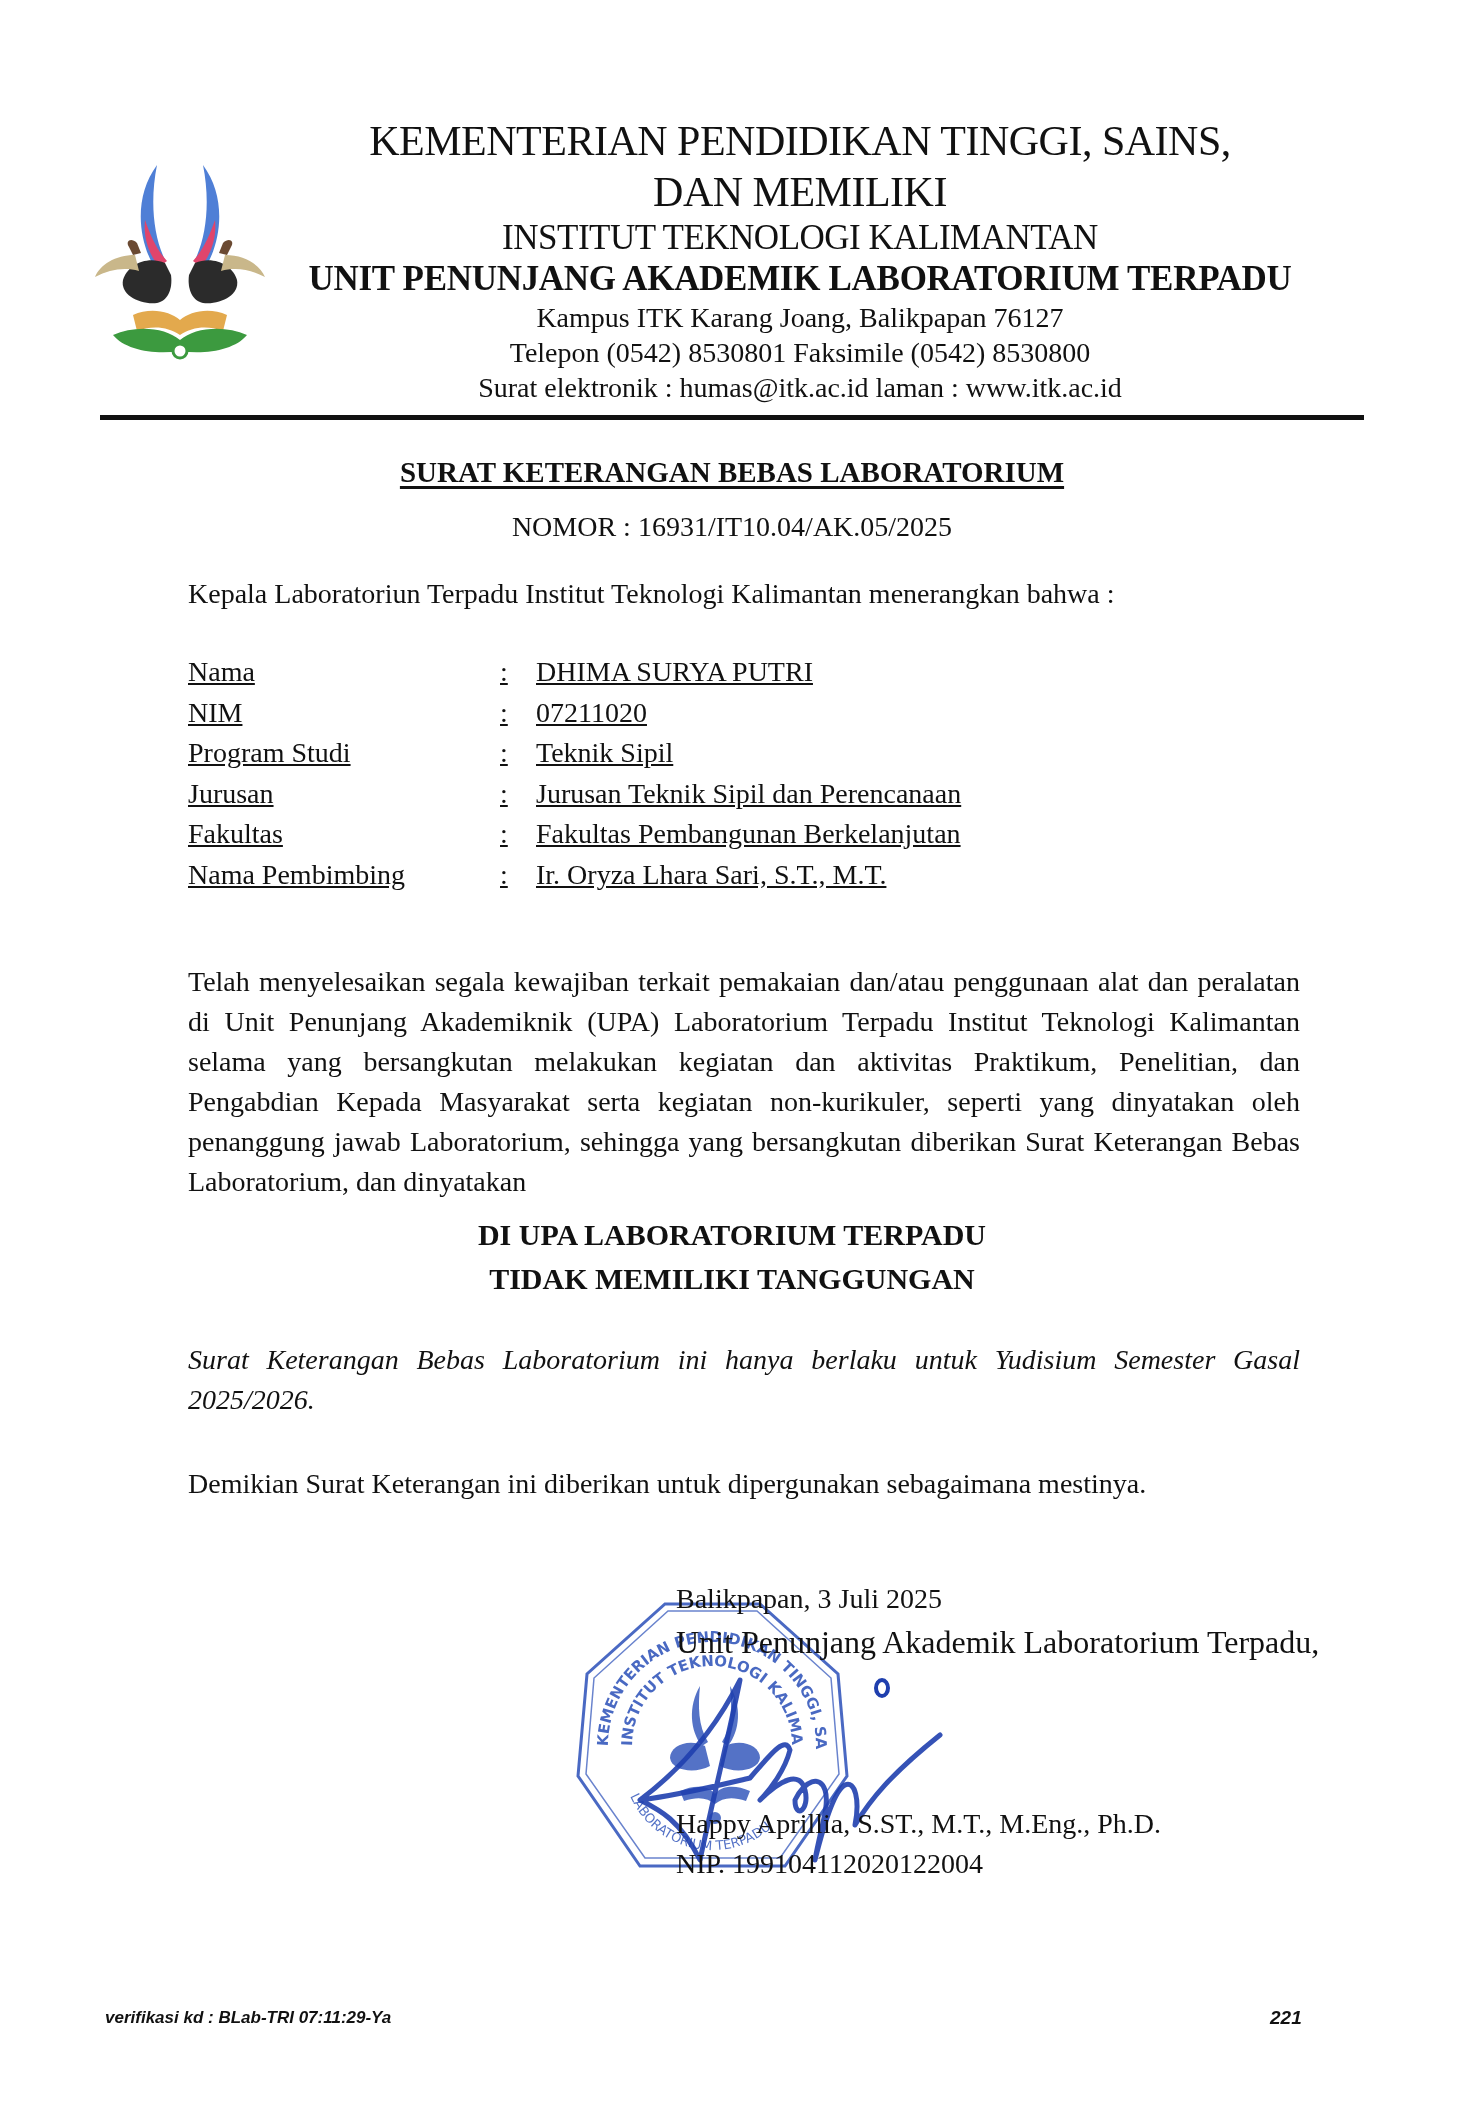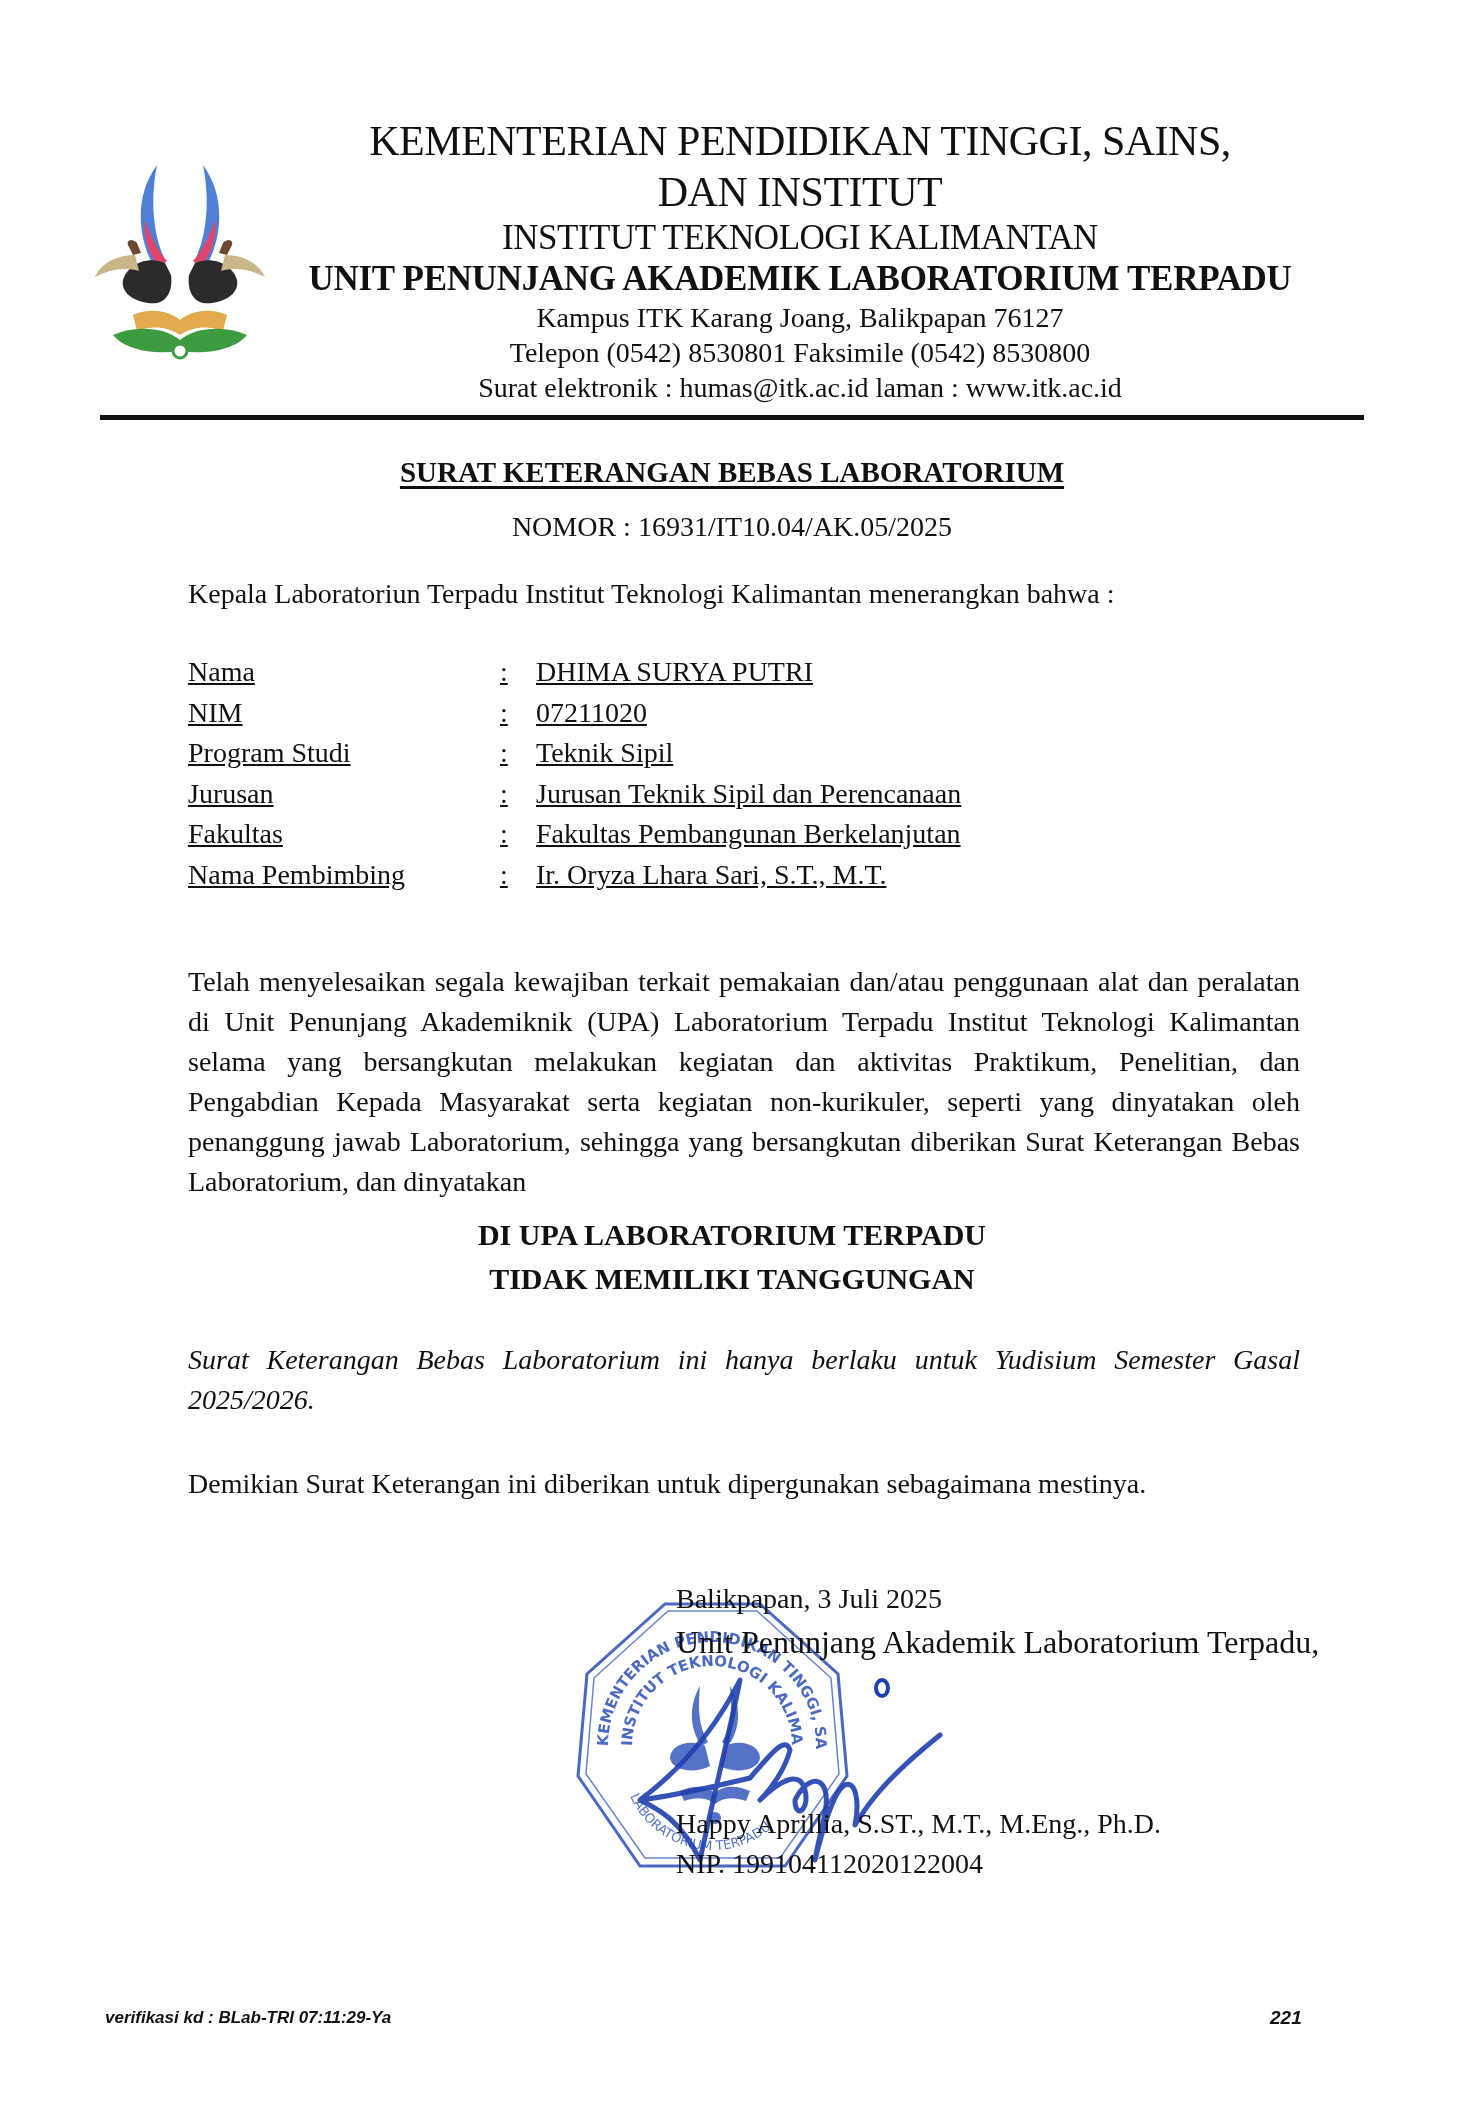--- a/index.html
+++ b/index.html
@@ -75,21 +75,21 @@
   <path d="M130 100 C150 100 165 110 170 122 C155 114 140 112 126 116Z" fill="#c9b78a"></path>
   <path d="M136 92 C140 86 134 82 128 88 L124 98 L132 100Z" fill="#6b4a32"></path>
 
   <path d="M38 160 C55 152 75 156 85 165 C95 156 115 152 132 160 L128 176 C112 170 97 172 85 180 C73 172 58 170 42 176Z" fill="#e3a94d"></path>
 
   <path d="M18 180 C40 170 70 172 85 185 C100 172 130 170 152 180 C140 195 110 200 85 196 C60 200 30 195 18 180Z" fill="#3c9a3f"></path>
   <circle cx="85" cy="196" r="7" fill="#ffffff" stroke="#3c9a3f" stroke-width="3"></circle>
 </svg>
 
 <div class="kop kop1">KEMENTERIAN PENDIDIKAN TINGGI, SAINS,</div>
-<div class="kop kop2">DAN INSTITUT</div>
+<div class="kop kop2">DAN MEMILIKI</div>
 <div class="kop kop3">INSTITUT TEKNOLOGI KALIMANTAN</div>
 <div class="kop kop4">UNIT PENUNJANG AKADEMIK LABORATORIUM TERPADU</div>
 <div class="kop kop5">Kampus ITK Karang Joang, Balikpapan 76127</div>
 <div class="kop kop6">Telepon (0542) 8530801 Faksimile (0542) 8530800</div>
 <div class="kop kop7">Surat elektronik : humas@itk.ac.id laman : www.itk.ac.id</div>
 <div id="rule" class="abs"></div>
 
 <div id="title" class="abs center">
   <span>SURAT KETERANGAN BEBAS LABORATORIUM</span>
 </div>

